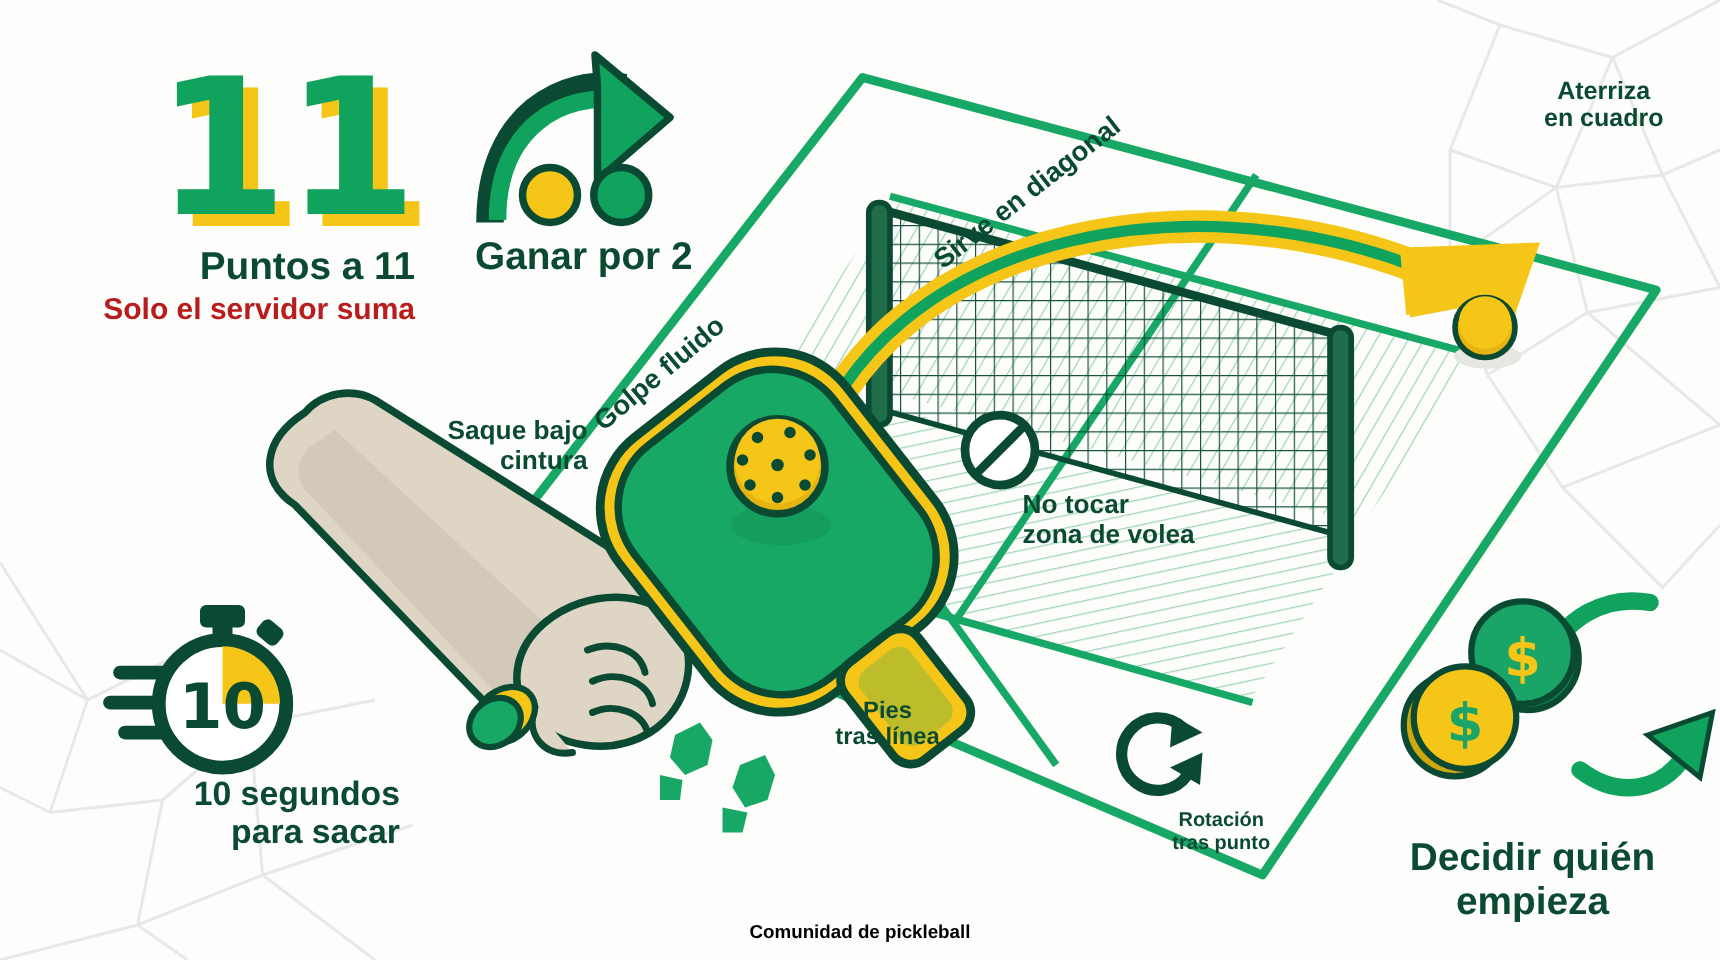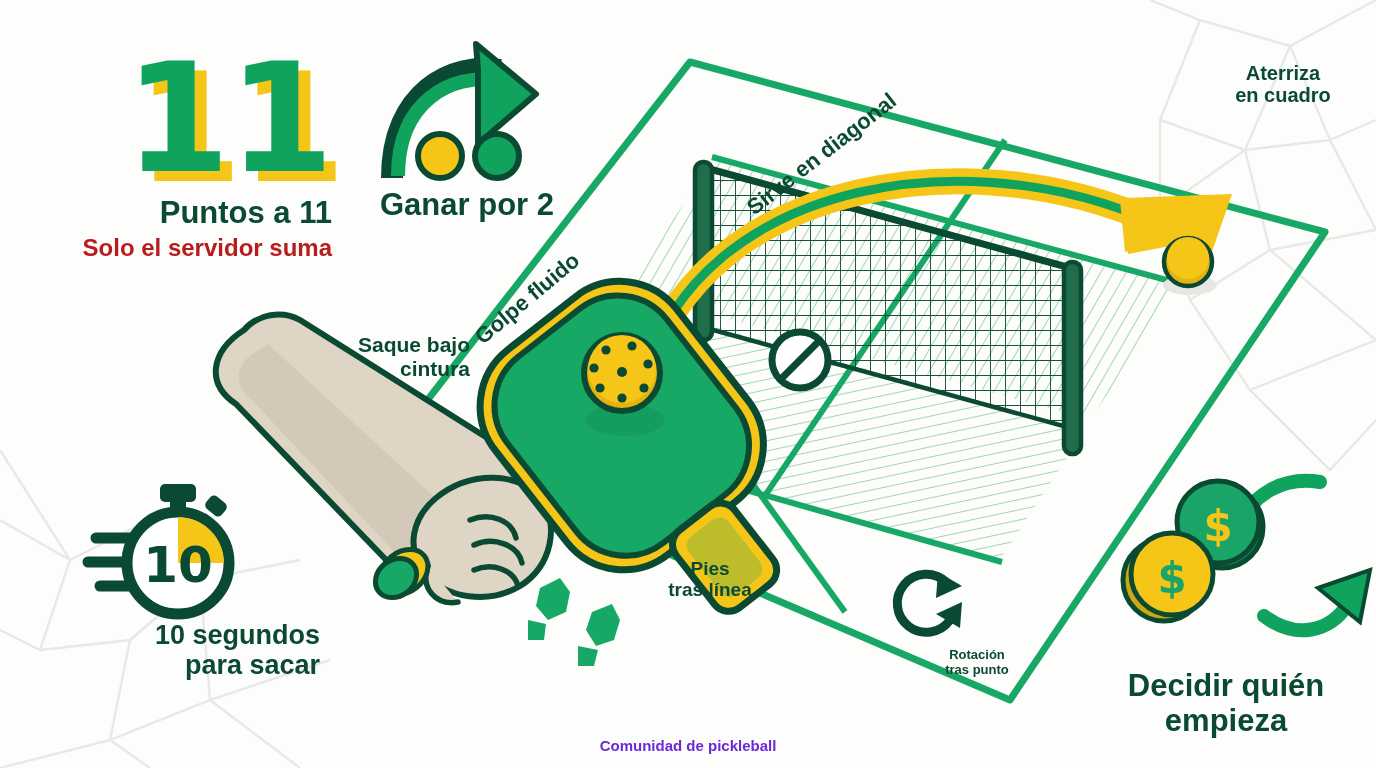--- a/index.html
+++ b/index.html
@@ -27,38 +27,38 @@
   .num-main{color:#0fa35e;}
   #eleven-title{font-size:31px;margin-top:2px;color:#0b4a32;}
   #eleven-sub{font-size:24px;font-weight:700;margin-top:4px;color:#b91c1c;}
 
   #ganar-title{left:352px;top:188px;width:230px;text-align:center;font-size:31px;}
 
   #segundos-title{left:50px;top:620px;width:270px;text-align:right;font-size:27px;}
 
   #decidir-title{left:1086px;top:622px;width:280px;text-align:center;font-size:31px;margin-top:47px;}
 
-  #rotacion-title{left:892px;top:648px;width:170px;text-align:center;font-size:13px;}
+  #rotacion-title{left:892px;top:648px;width:170px;text-align:center;font-size:16px;}
 
   #aterriza-title{left:1178px;top:62px;width:210px;text-align:center;font-size:20px;}
 
   #saque-title{left:310px;top:333px;width:160px;text-align:right;font-size:21px;}
 
   #notocar-title{left:818px;top:392px;width:170px;text-align:left;font-size:21px;}
 
   #pies-title{left:645px;top:558px;width:130px;text-align:center;font-size:19px;}
 
   #golpe-title{position:absolute;left:470px;top:330px;font-size:22px;font-weight:700;
       color:#0b4a32;transform:rotate(-40deg);transform-origin:left top;font-style:normal;}
 
   #sirve-title{position:absolute;left:742px;top:200px;font-size:22px;font-weight:700;
       color:#0b4a32;transform:rotate(-38deg);transform-origin:left top;}
 
   #footer-text{left:0;top:738px;width:1376px;text-align:center;font-size:15px;
-      font-weight:600;color:#6d28d9;}
+      font-weight:600;color:#000000;}
 </style>
 </head>
 <body>
 
 <div id="stage">
 
   <svg class="layer" width="1376" height="768" viewBox="0 0 1376 768">
     <g stroke="#e8e8e6" stroke-width="2.4" fill="none">
       <path d="M1376 0 L1290 46 L1330 140 L1376 120"></path>
       <path d="M1290 46 L1200 20 L1150 0"></path>
@@ -301,20 +301,24 @@
   <div class="txt" id="aterriza-title">
     <div>Aterriza</div>
     <div>en cuadro</div>
   </div>
 
   <div class="txt" id="saque-title">
     <div>Saque bajo</div>
     <div>cintura</div>
   </div>
 
+  <div class="txt" id="notocar-title">
+    <div>No tocar</div>
+    <div>zona de volea</div>
+  </div>
 
   <div class="txt" id="pies-title">
     <div>Pies</div>
     <div>tras línea</div>
   </div>
 
   <div id="golpe-title">Golpe fluido</div>
   <div id="sirve-title">Sirve en diagonal</div>
 
   <div class="txt" id="footer-text">Comunidad de pickleball</div>

